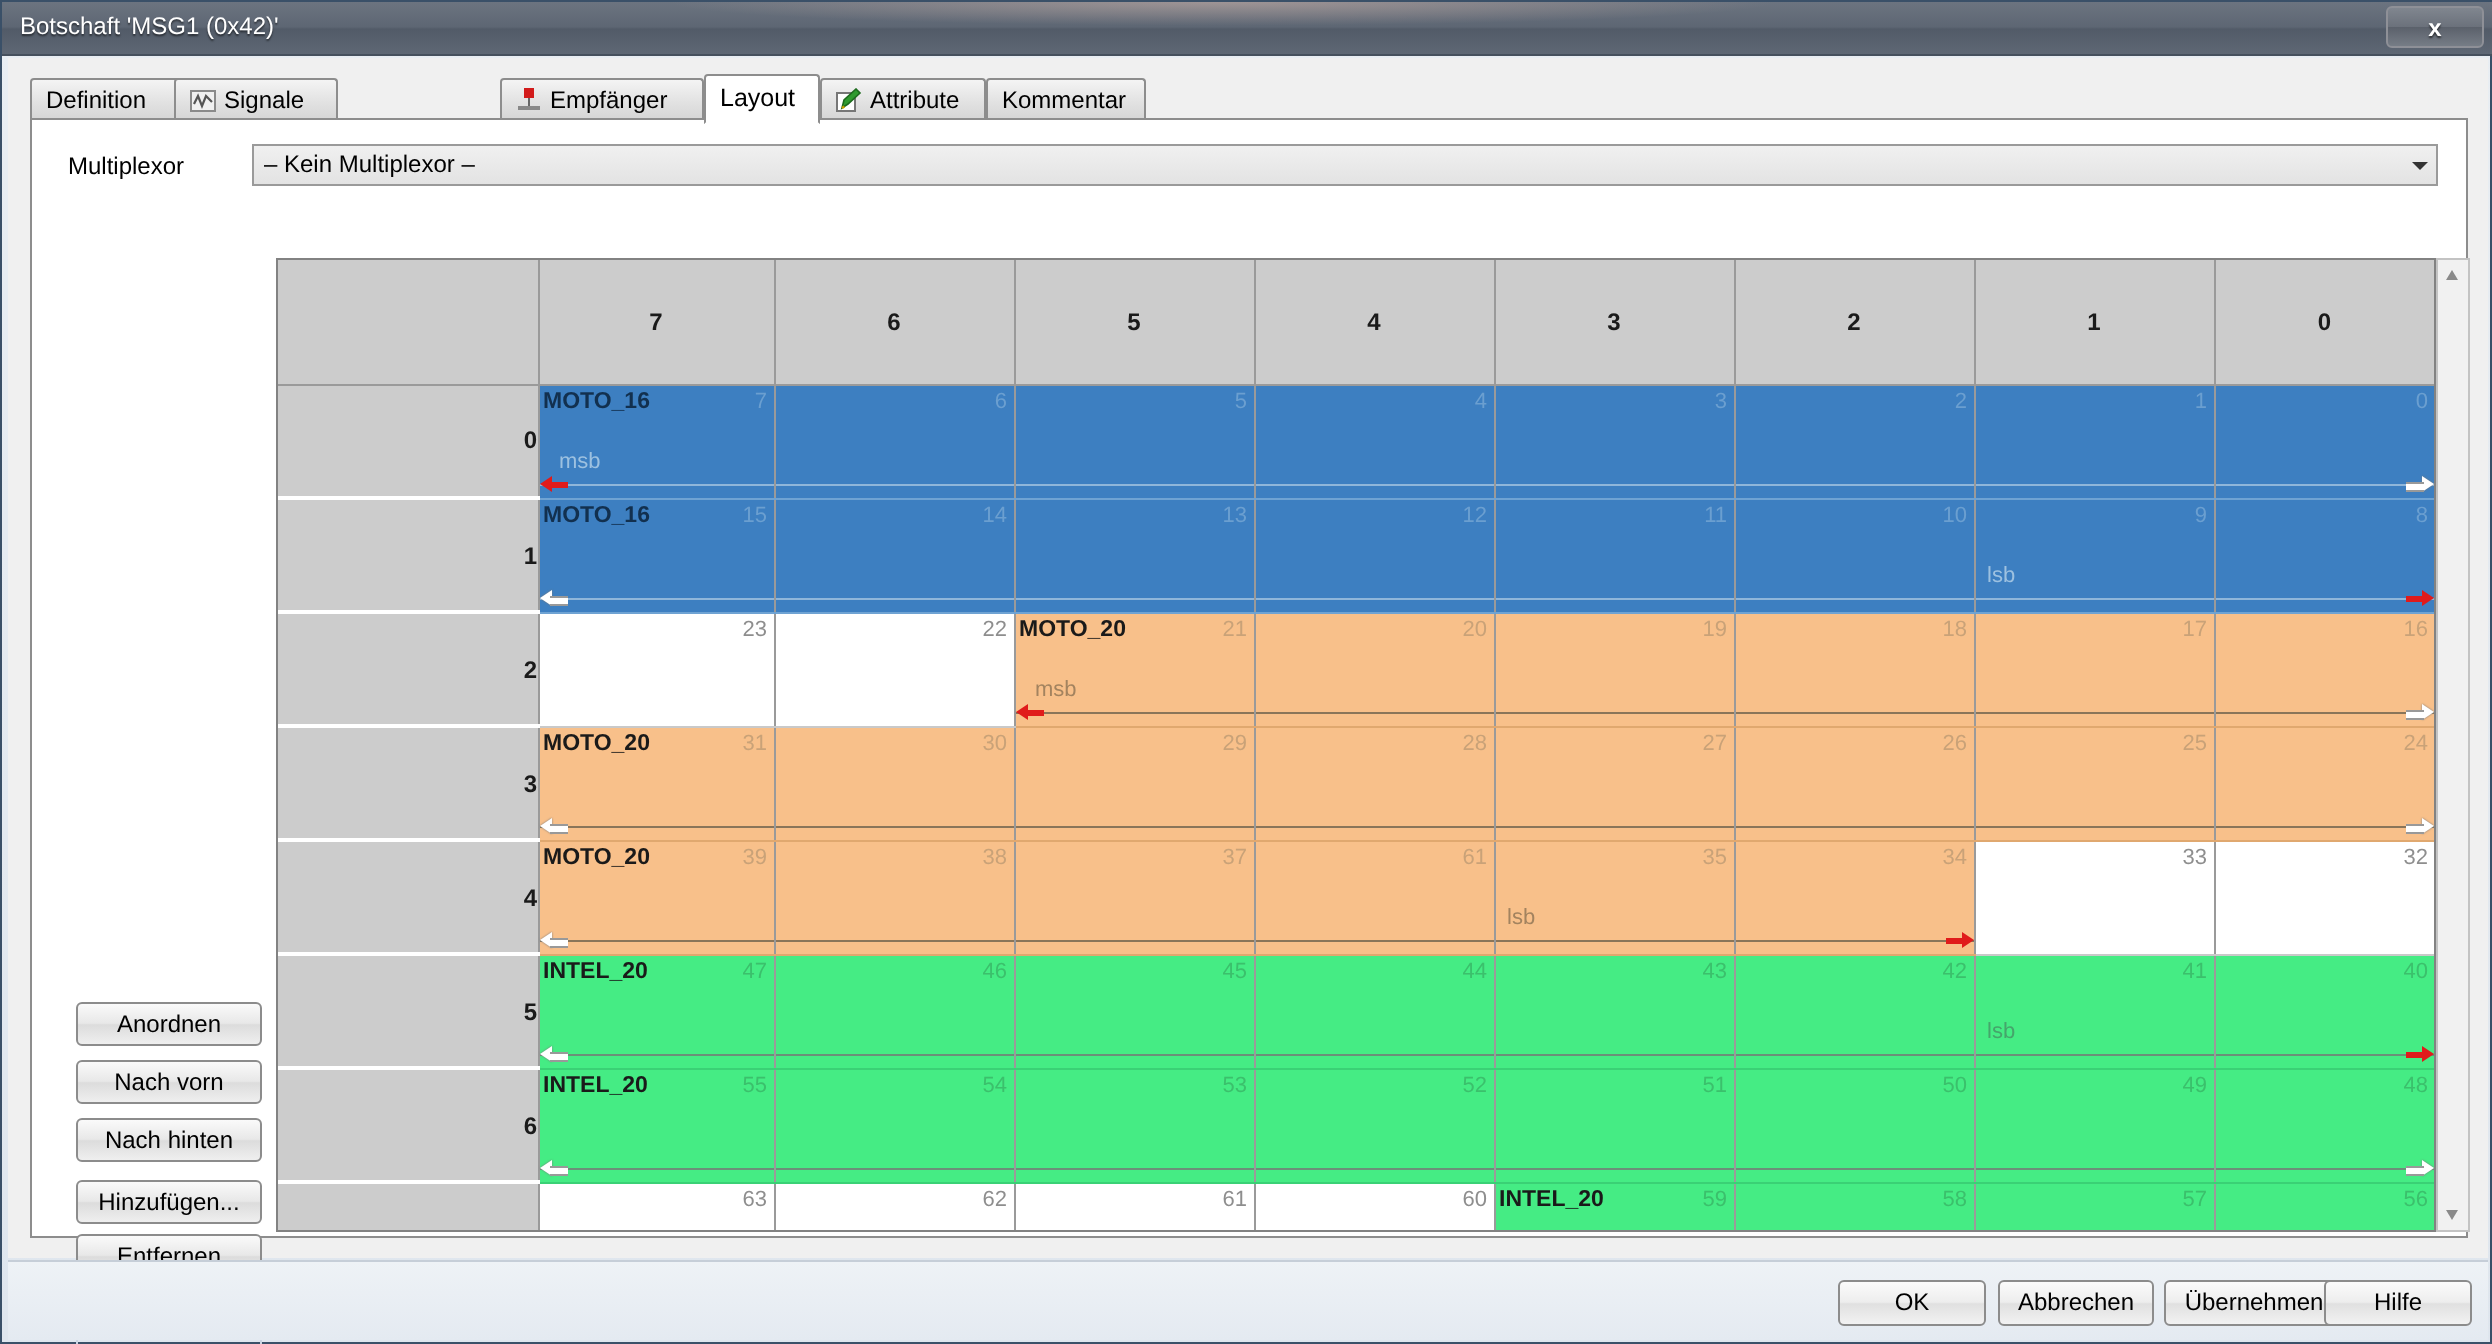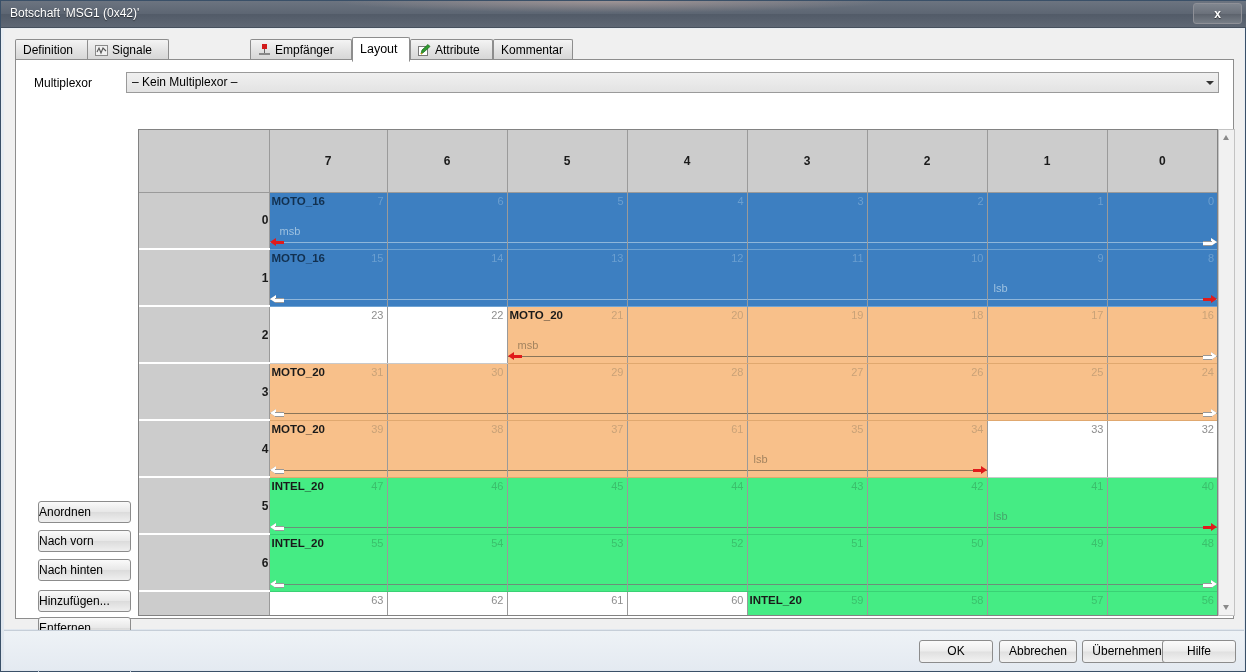--- a/index.html
+++ b/index.html
@@ -123,21 +123,21 @@
   }
 
   
   .sidebtn {
     position: absolute; left: 22px;
     width: 93px; height: 22px;
     background: linear-gradient(180deg,#fafafa 0%, #e8e8e8 48%, #dcdcdc 52%, #efefef 100%);
     border: 1px solid #8c8c8c;
     border-radius: 3px;
     box-sizing: border-box;
-    font-size: 12px; line-height: 20px;
+    font-size: 12px; text-align: center; line-height: 20px;
     color: #000;
     cursor: pointer;
     white-space: nowrap; overflow: hidden;
   }
   #grp-bitindex {
     position: absolute; left: 22px; top: 583px;
     width: 93px; height: 30px;
     border: 1px solid #c8d4e2;
     box-sizing: border-box;
   }

